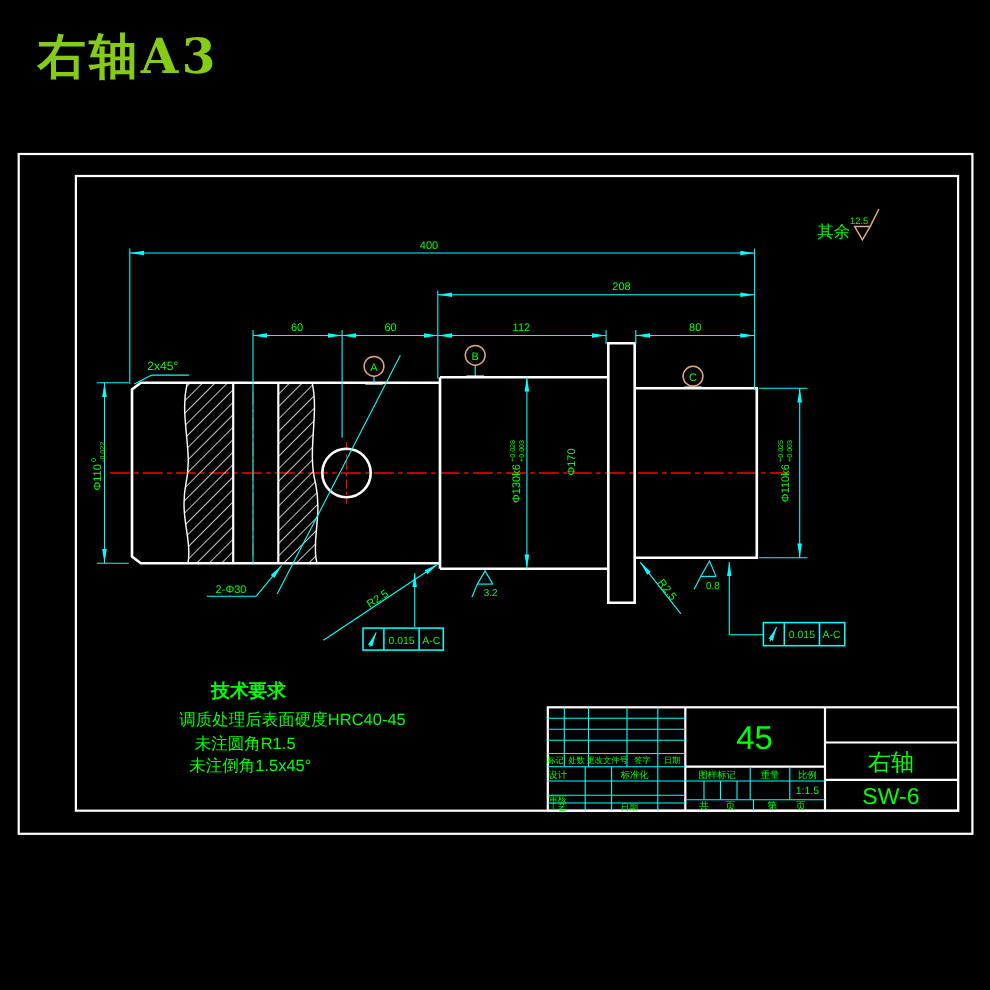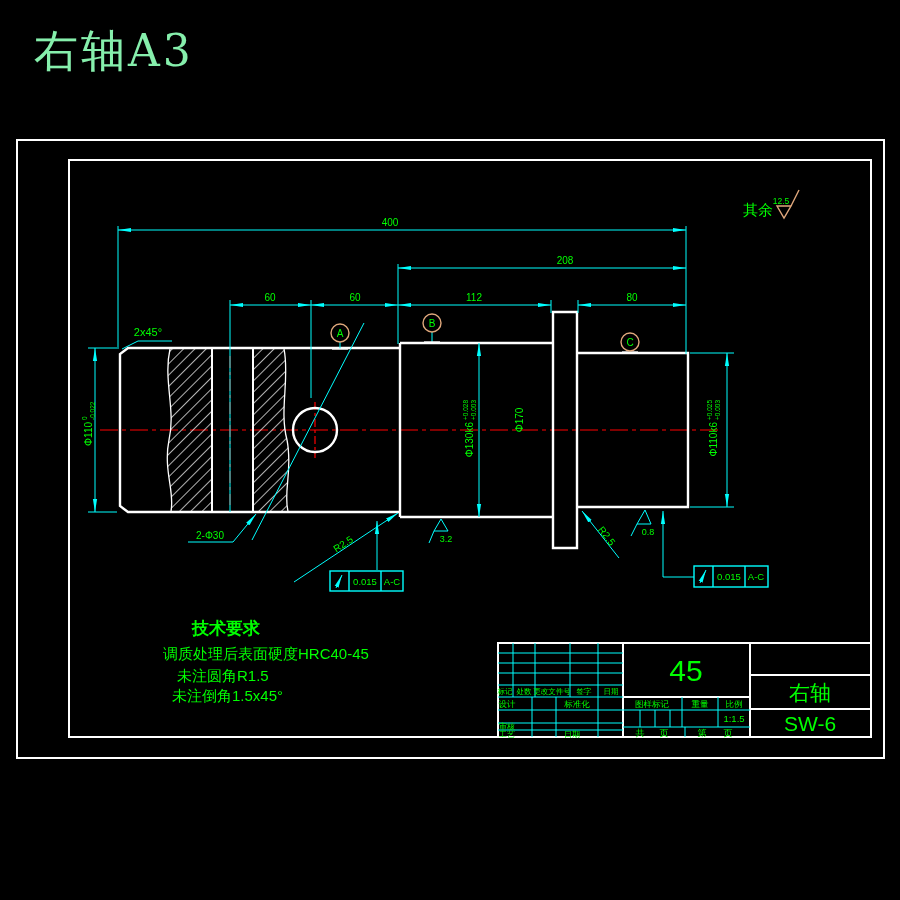--- a/index.html
+++ b/index.html
@@ -1,19 +1,19 @@
 <!DOCTYPE html>
 <html><head>
 <meta charset="utf-8">
 <style>
   html,body{margin:0;padding:0;background:#000;}
   .stage{position:relative;width:900px;height:900px;background:#000;overflow:hidden;
          font-family:"Liberation Sans",sans-serif;}
-  .doc-title{position:absolute;left:34px;top:22px;color:#86efac;
-             font-family:"DejaVu Serif",serif;font-weight:normal;
+  .doc-title{position:absolute;left:34px;top:22px;color:#84cc16;
+             font-family:"DejaVu Serif",serif;font-weight:bold;
              font-size:44px;letter-spacing:3px;}
   svg text{font-family:"Liberation Sans",sans-serif;}
   .t{fill:#00ff00;}
   .cy{stroke:#00ffff;stroke-width:1;fill:none;}
   .cy15{stroke:#00ffff;stroke-width:1.4;fill:none;}
   .wt{stroke:#ffffff;stroke-width:2.4;fill:none;}
   .wt1{stroke:#ffffff;stroke-width:1.3;fill:none;}
   .wt2{stroke:#ffffff;stroke-width:2;fill:none;}
   .rd{stroke:#ff0000;stroke-width:1.2;fill:none;}
   .tan{stroke:#e0a87c;stroke-width:1.4;fill:none;}

